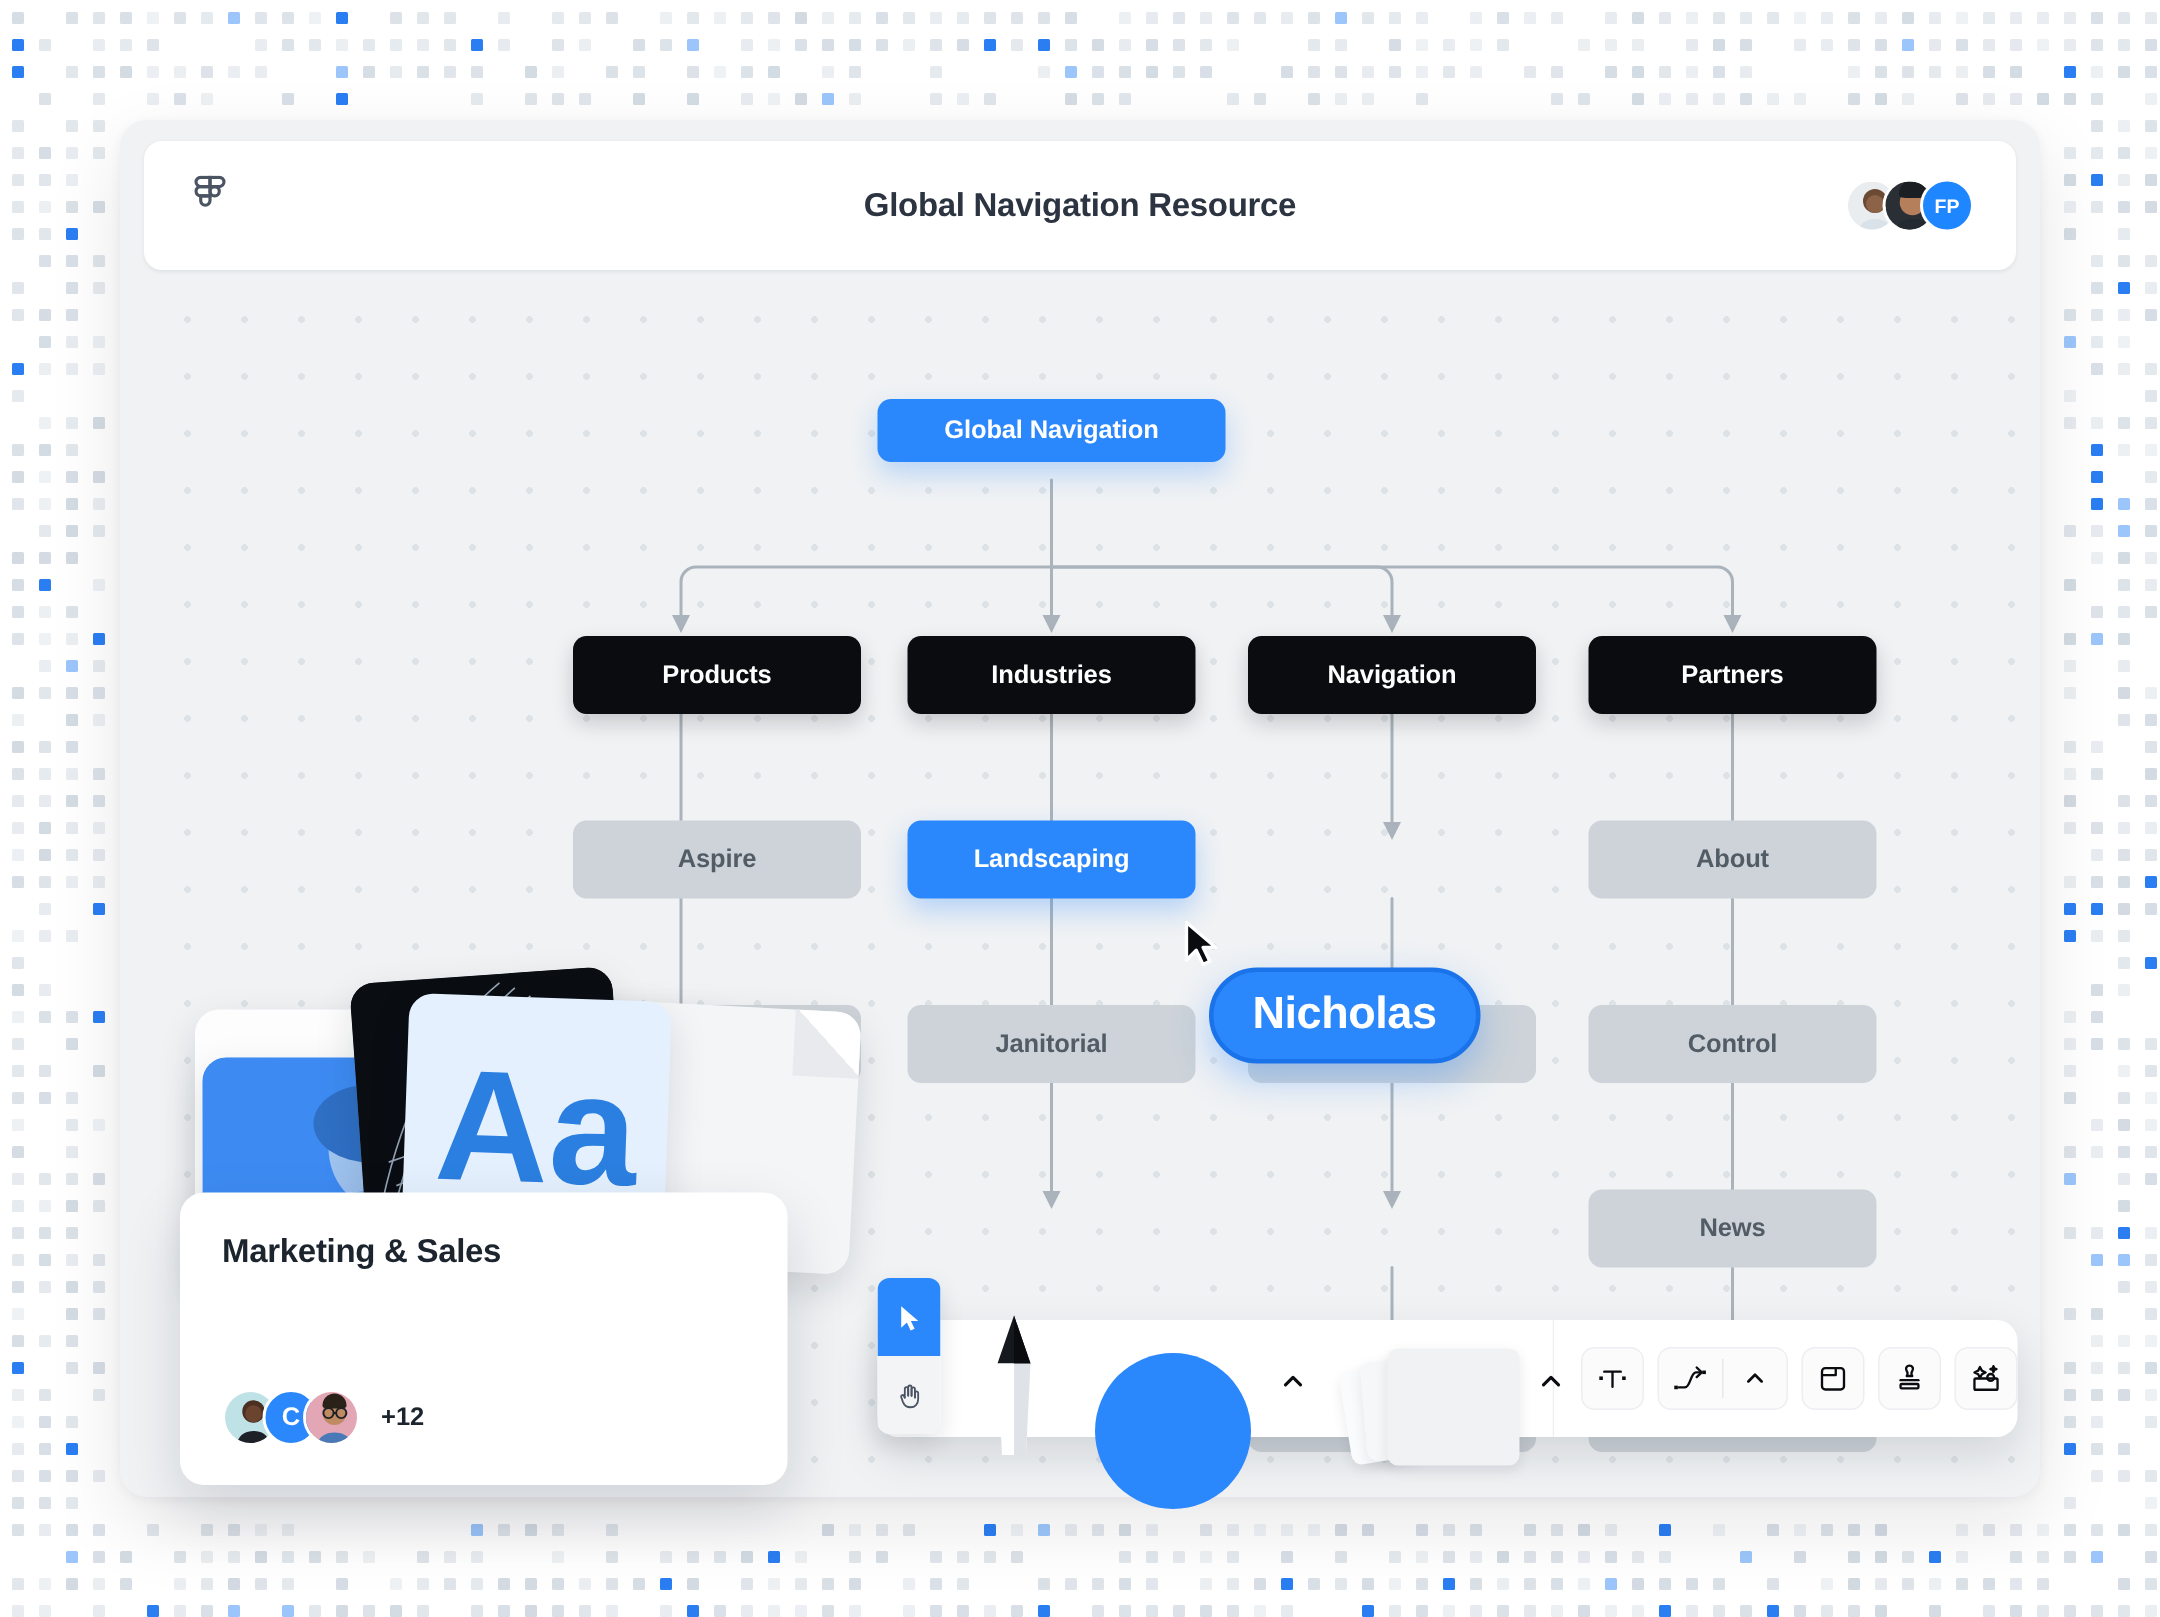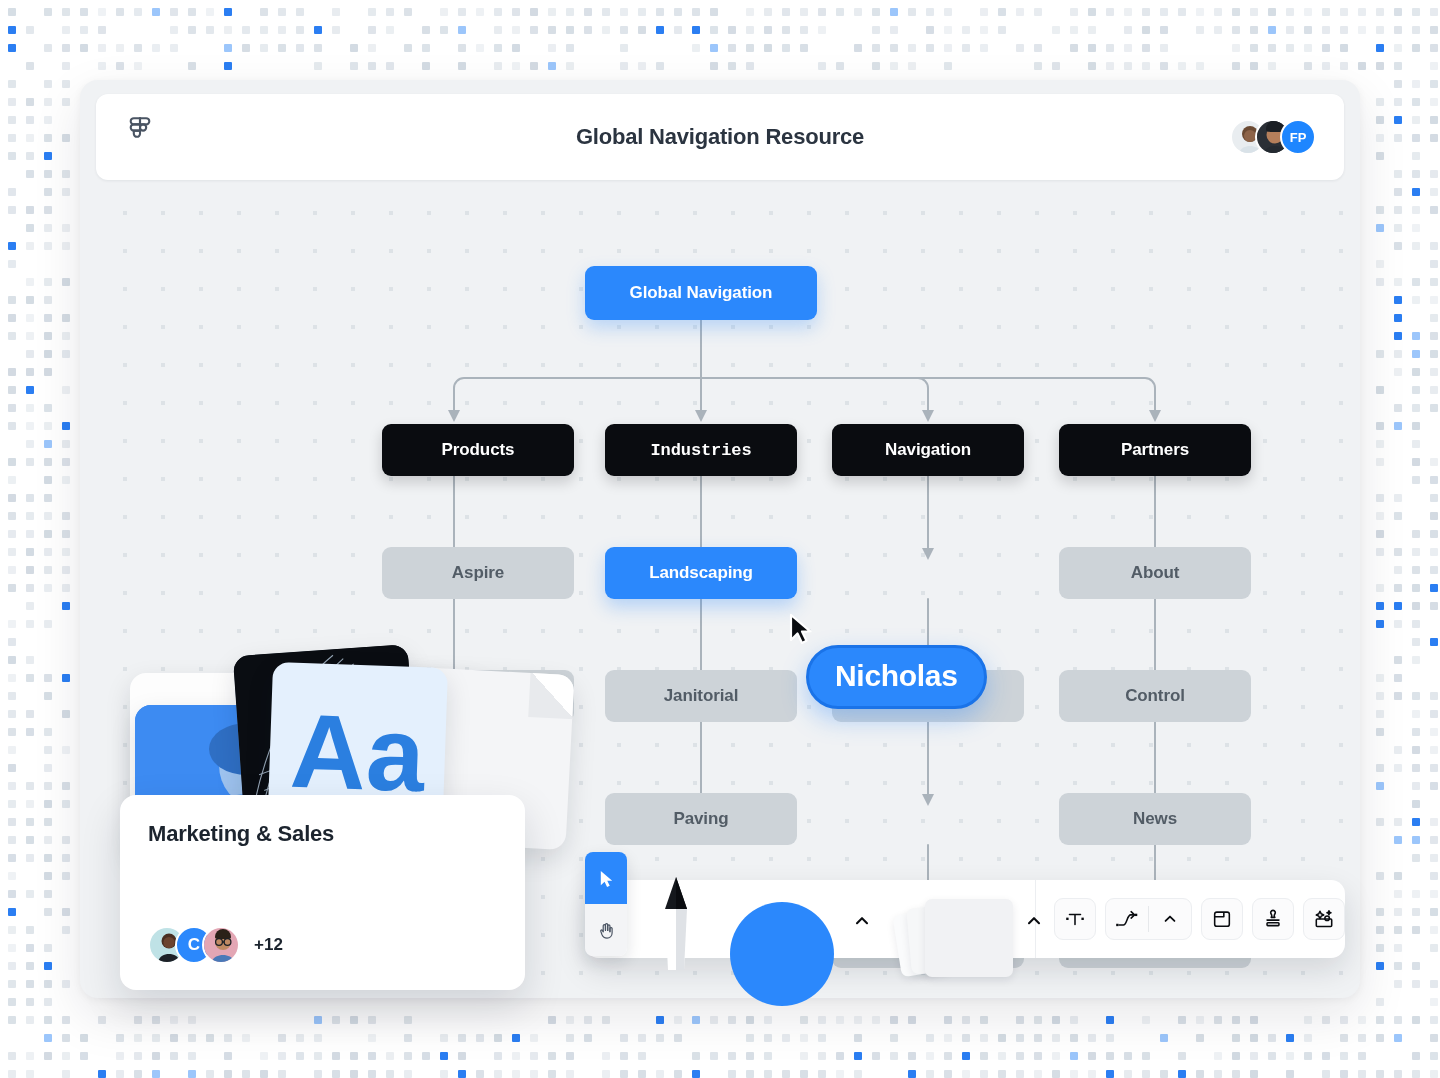--- a/index.html
+++ b/index.html
@@ -1073,28 +1073,28 @@
 
           <polygon points="605,618 599,606 611,606"></polygon>
           <polygon points="832,618 826,606 838,606"></polygon>
           <polygon points="1059,618 1053,606 1065,606"></polygon>
 
           <polygon points="832,741 826,729 838,729"></polygon>
           <polygon points="1059,741 1053,729 1065,729"></polygon>
         </g>
       </svg>
 
-      <div class="node root" style="left:489px; top:78px; width:232px; height:54px;">
+      <div class="node root" style="left:489px; top:78px; width:232px; height:42px;">
         <span>Global Navigation</span>
       </div>
 
       <div class="node dark" style="left:286px; top:236px; width:192px; height:52px;">
         <span>Products</span>
       </div>
-      <div class="node dark" style="left:509px; top:236px; width:192px; height:52px;font-family:Liberation Mono, monospace;">
+      <div class="node dark" style="left:509px; top:236px; width:192px; height:52px;">
         <span>Industries</span>
       </div>
       <div class="node dark" style="left:736px; top:236px; width:192px; height:52px;">
         <span>Navigation</span>
       </div>
       <div class="node dark" style="left:963px; top:236px; width:192px; height:52px;">
         <span>Partners</span>
       </div>
 
       <div class="node muted" style="left:286px; top:359px; width:192px; height:52px;">
@@ -1113,23 +1113,20 @@
       <div class="node muted" style="left:509px; top:482px; width:192px; height:52px;">
         <span>Janitorial</span>
       </div>
       <div class="node muted" style="left:736px; top:482px; width:192px; height:52px;">
         <span>Blog</span>
       </div>
       <div class="node muted" style="left:963px; top:482px; width:192px; height:52px;">
         <span>Control</span>
       </div>
 
-      <div class="node muted" style="left:509px; top:605px; width:192px; height:52px;">
-        <span>Paving</span>
-      </div>
       <div class="node muted" style="left:963px; top:605px; width:192px; height:52px;">
         <span>News</span>
       </div>
 
       <div class="node muted" style="left:736px; top:728px; width:192px; height:52px;">
         <span>Webinar</span>
       </div>
       <div class="node muted" style="left:963px; top:728px; width:192px; height:52px;">
         <span>Careers</span>
       </div>

